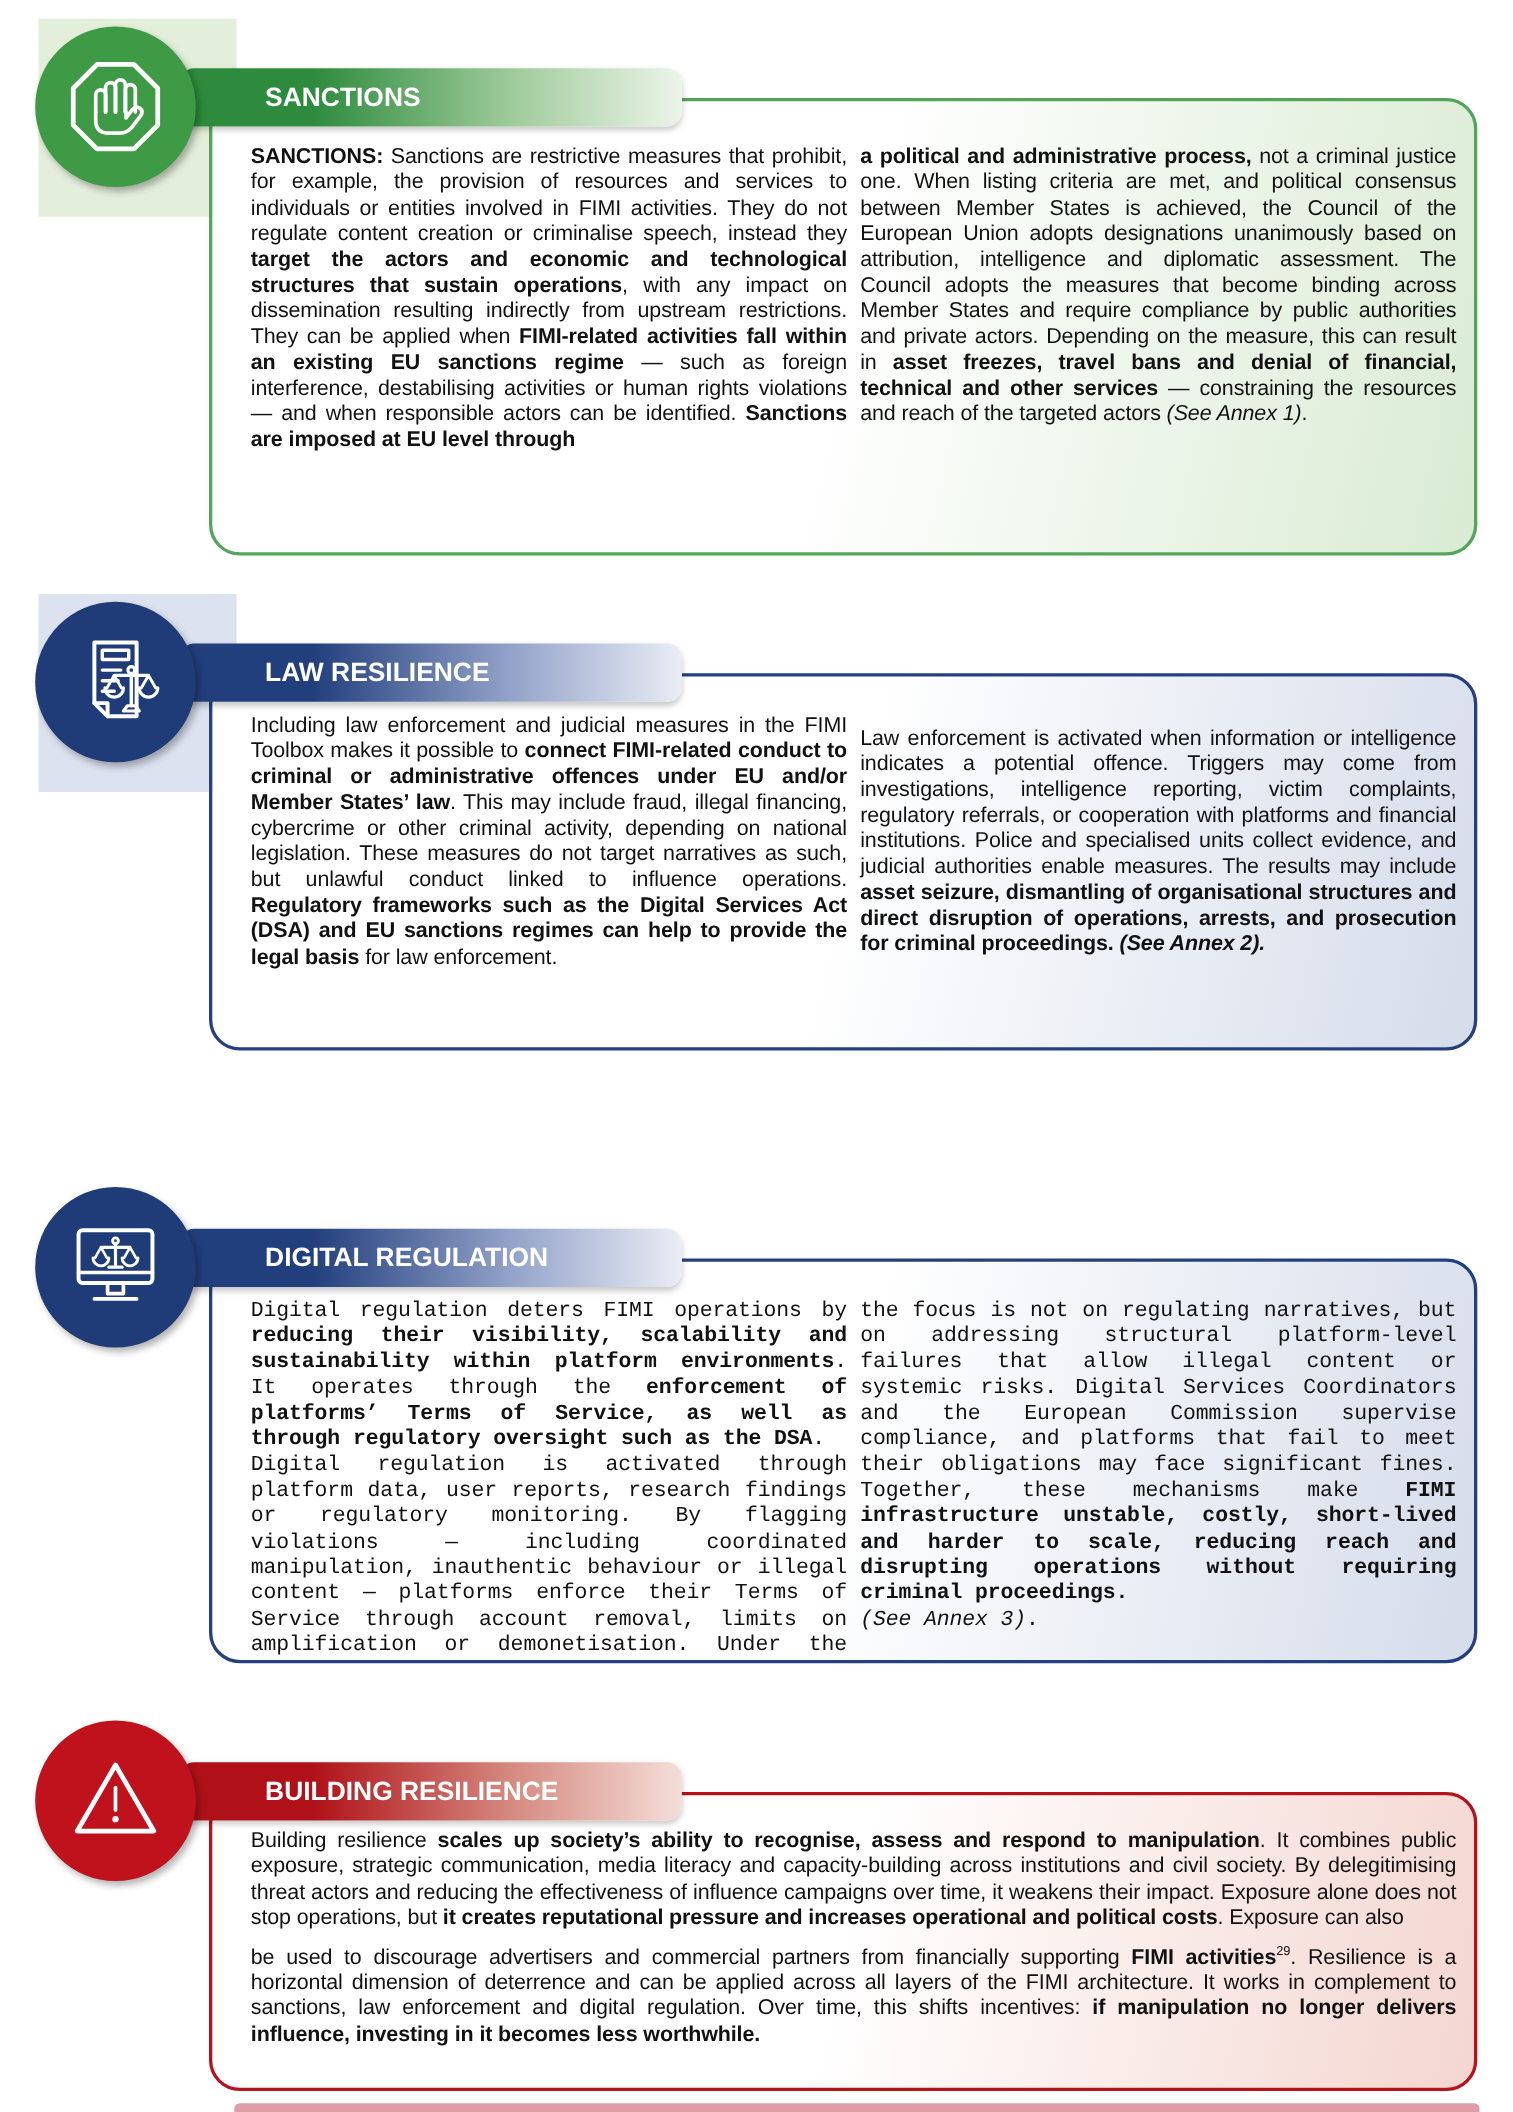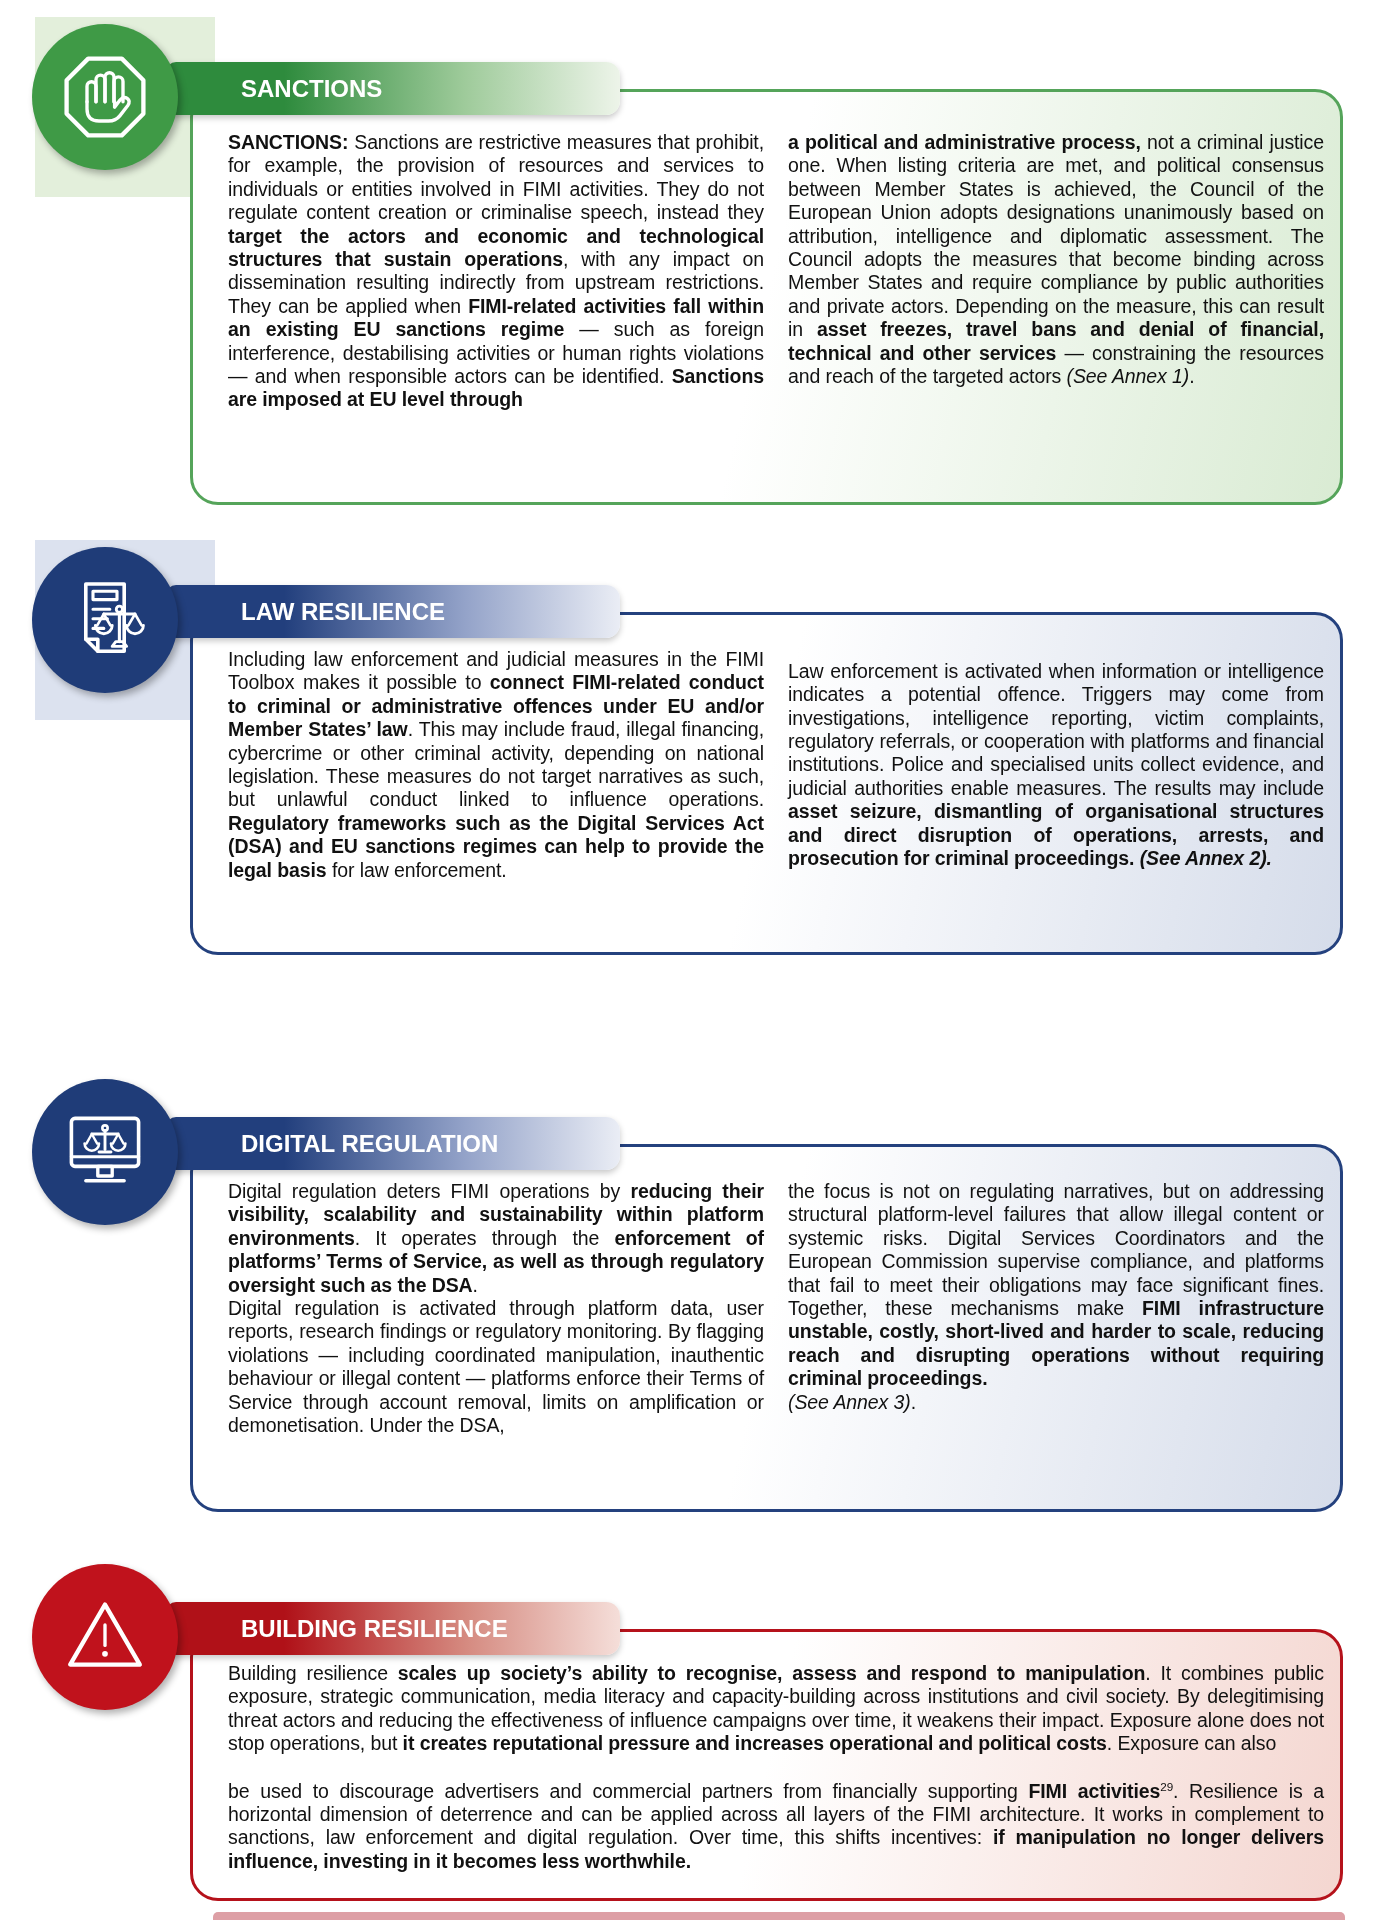--- a/index.html
+++ b/index.html
@@ -10,21 +10,21 @@
   .section{position:absolute;left:0;width:1375px;}
   
   .tile{position:absolute;left:35px;top:0;width:180px;height:180px;background:var(--tile);}
   
   .box{
     position:absolute;left:190px;top:72px;width:1153px;
     border:3px solid var(--border);border-radius:28px;
     background:linear-gradient(103deg,#ffffff 50%,var(--tint) 100%);
     box-sizing:border-box;overflow:hidden;
   }
-  .cols{display:flex;gap:24px;padding:39px 16px 0 35px;}
+  .cols{display:flex;gap:12px;padding:39px 16px 0 35px;}
   .col{
     flex:1 1 0;font-size:19.5px;line-height:23.4px;color:#111;
     text-align:justify;letter-spacing:-0.1px;
   }
   .b{font-weight:700;}
   .i{font-style:italic;}
   sup{font-size:.6em;line-height:0;vertical-align:super;}
   
   .banner{
     position:absolute;left:166px;top:45px;width:454px;height:53px;
@@ -42,21 +42,21 @@
     position:absolute;left:32px;top:7px;width:146px;height:146px;border-radius:50%;
     background:var(--circle);box-shadow:3px 4px 7px rgba(0,0,0,.3);
     display:flex;align-items:center;justify-content:center;z-index:4;
   }
   .circle svg{width:96px;height:96px;display:block;}
   .circle svg *{stroke:#ffffff;fill:none;stroke-linecap:round;stroke-linejoin:round;}
   .circle svg .dot{fill:#ffffff;stroke:none;}
   
   .sec-sanctions{top:17px;}             .sec-sanctions .box{height:416px;}
   .sec-law-enforcement{top:540px;}      .sec-law-enforcement .box{height:343px;} .sec-law-enforcement .cols{padding-top:33px;align-items:center;}
-  .sec-digital-regulation{top:1072px;}  .sec-digital-regulation .box{height:368px;} .sec-digital-regulation .cols{padding-top:33px;}
+  .sec-digital-regulation{top:1072px;}  .sec-digital-regulation .box{height:368px;} .sec-digital-regulation .cols{padding-top:33px;font-family:Liberation Mono, monospace;}
   .sec-building-resilience{top:1557px;} .sec-building-resilience .box{height:272px;} .sec-building-resilience .cols{padding-top:30px;flex-direction:column;}
   
   .next-strip{
     position:absolute;left:213px;top:1912px;width:1132px;height:8px;
     border-radius:5px 5px 0 0;
   }
 </style>
 </head>
 <body>
 

